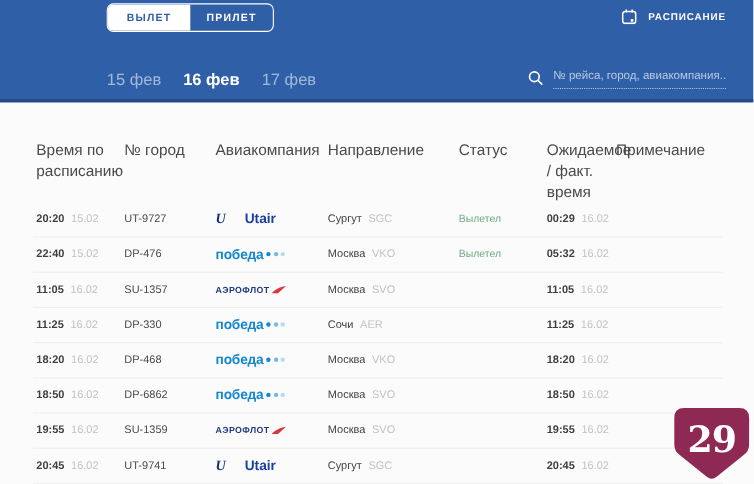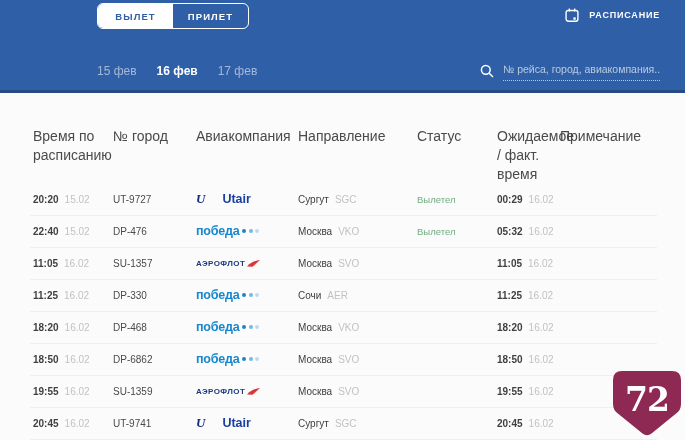--- a/index.html
+++ b/index.html
@@ -14,21 +14,21 @@
   .toggle button { width: 75px; font-size: 9.5px; font-weight: 700; letter-spacing: 1.1px;
             border: none; background: transparent; color: #fff; cursor: pointer;
             font-family: "Liberation Sans", sans-serif; }
   .toggle button.active { background: #fff; color: #2F5FA7; }
 
   .schedule { position: absolute; right: 25px; top: 8px; display: flex; align-items: center; gap: 10px;
             color: #fff; font-size: 9px; font-weight: 700; letter-spacing: .8px;
             background: none; border: none; cursor: pointer; font-family: "Liberation Sans", sans-serif; }
 
   .dates { position: absolute; left: 97px; top: 64px; display: flex; gap: 20px;
-            font-size: 12px; color: rgba(255,255,255,.55); }
+            font-size: 15px; color: rgba(255,255,255,.55); }
   .dates span { cursor: pointer; }
   .dates .date-active { color: #fff; font-weight: 700; }
 
   .search { position: absolute; right: 25px; top: 61px; display: flex; align-items: center; gap: 9px; }
   .search input { width: 157px; background: transparent; border: none;
             border-bottom: 1px dotted rgba(255,255,255,.65); color: #fff;
             font-size: 10.5px; padding: 2px 0 5px; outline: none;
             font-family: "Liberation Sans", sans-serif; }
   .search input::placeholder { color: rgba(255,255,255,.65); }
 
@@ -328,14 +328,14 @@
     </div>
     <div><span></span></div>
   </div>
 </div>
 </div>
 
 <div class="badge">
   <svg width="70" height="68" viewBox="0 0 70 68">
     <path d="M10 1 H60 Q69 1 69 10 V34 Q69 40.5 63.5 44 L39.5 63.5 Q35 67 30.5 63.5 L6.5 44 Q1 40.5 1 34 V10 Q1 1 10 1 Z" fill="#8D2953"></path>
   </svg>
-  <span class="num">72</span>
+  <span class="num">29</span>
 </div>
 
 </body></html>

